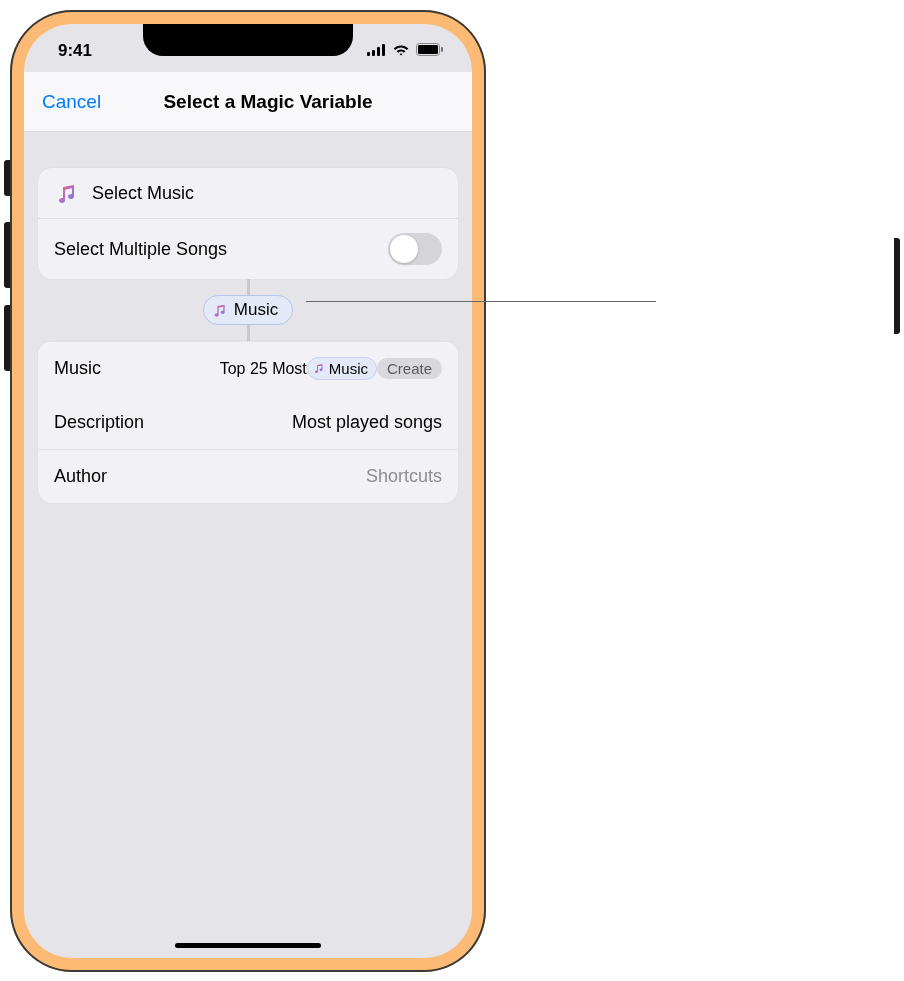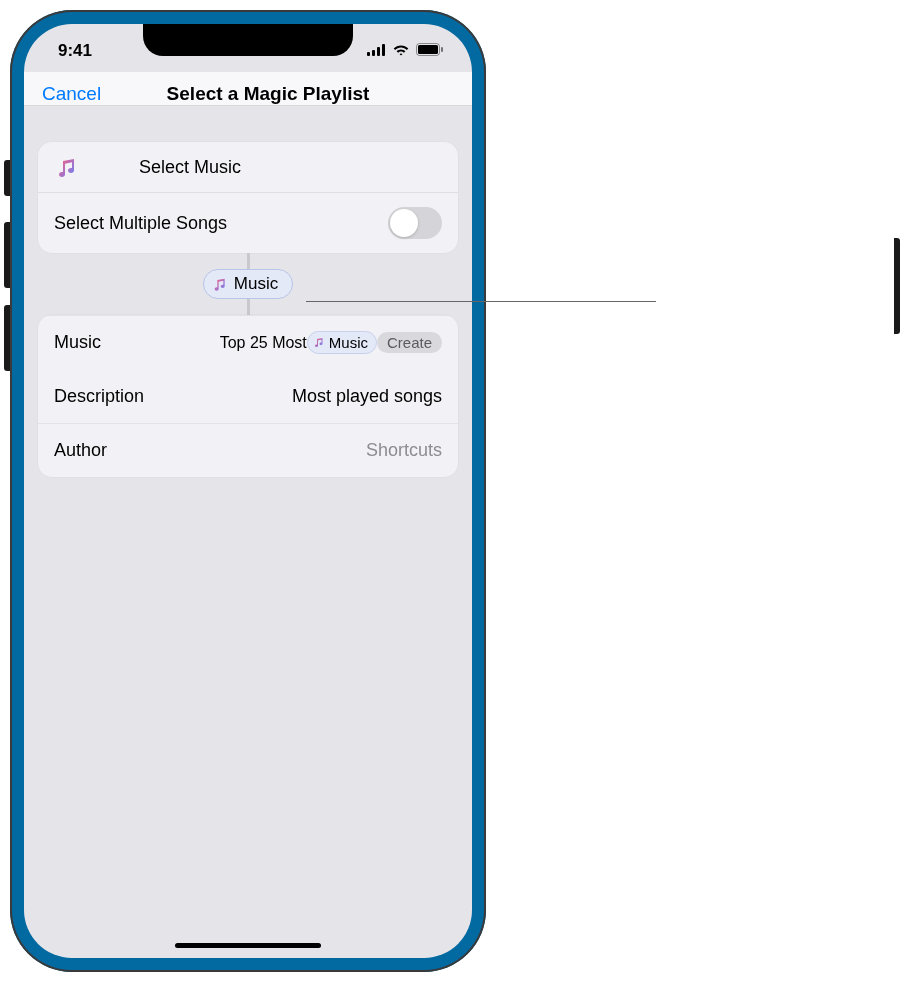--- a/index.html
+++ b/index.html
@@ -15,21 +15,21 @@
       height: 981px;
       position: relative;
     }
     .phone-frame {
       position: absolute;
       left: 10px;
       top: 10px;
       width: 476px;
       height: 962px;
       border-radius: 62px;
-      background: #0369a1;
+      background: #fdba74;
       padding: 14px;
       box-shadow: inset 0 0 0 2px #3a3a3a;
     }
     .phone-side-button-left1 {
       position: absolute;
       left: 4px;
       top: 160px;
       width: 6px;
       height: 36px;
       background: #1a1a1a;
@@ -97,23 +97,23 @@
       width: 80px;
       padding-top: 6px;
     }
     .status-right {
       display: flex;
       align-items: center;
       gap: 6px;
       padding-top: 6px;
     }
     .nav-bar {
-      height: 34px;
-      display: flex;
-      align-items: flex-end;
+      height: 60px;
+      display: flex;
+      align-items: center;
       padding: 0 18px;
       border-bottom: 1px solid rgba(0,0,0,0.12);
       background: #f8f8fa;
       position: relative;
     }
     .nav-cancel {
       color: #007aff;
       font-size: 19px;
       font-weight: 400;
       position: absolute;
@@ -153,21 +153,20 @@
       justify-content: center;
     }
     .music-icon-small {
       width: 16px;
       height: 16px;
     }
     .card-title {
       font-size: 18px;
       color: #000;
       font-weight: 400;
-      margin-left: 47px;
     }
     .card-row {
       display: flex;
       align-items: center;
       justify-content: space-between;
       padding: 14px 16px;
       border-top: 1px solid rgba(0,0,0,0.06);
       min-height: 54px;
     }
     .card-row:nth-child(2) {
@@ -311,21 +310,21 @@
               <rect x="0.5" y="0.5" width="23" height="12" rx="3" stroke="#000" stroke-opacity="0.4" fill="none"></rect>
               <rect x="2" y="2" width="20" height="9" rx="1.5" fill="#000"></rect>
               <rect x="25" y="4" width="2" height="5" rx="1" fill="#000" fill-opacity="0.5"></rect>
             </svg>
         </span>
       </div>
     </div>
 
     <div class="nav-bar">
       <div class="nav-cancel">Cancel</div>
-      <div class="nav-title">Select a Magic Playlist</div>
+      <div class="nav-title">Select a Magic Variable</div>
     </div>
 
     <div class="content">
 
       <div class="card">
         <div class="card-header">
           <span class="music-icon">
             <svg width="24" height="24" viewBox="0 0 24 24">
                 <defs>
                   <linearGradient id="mg1" x1="0" y1="0" x2="1" y2="1">

